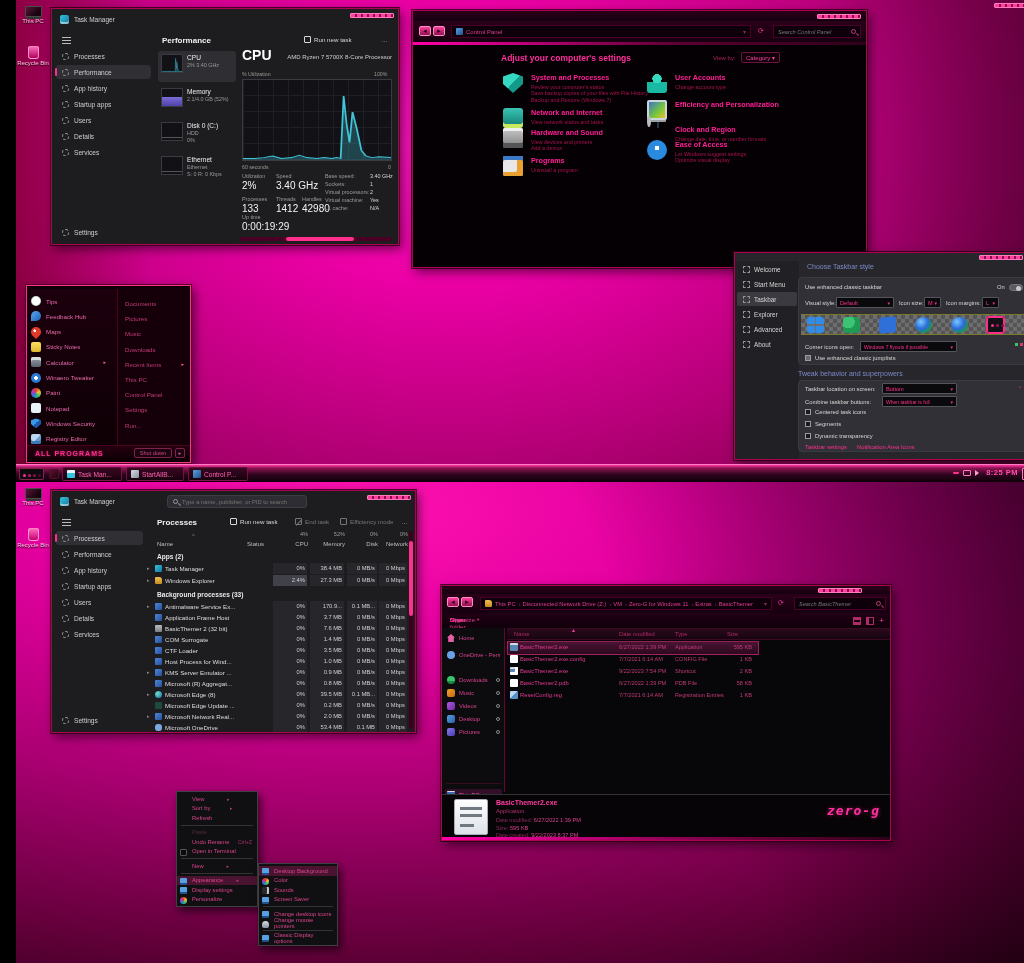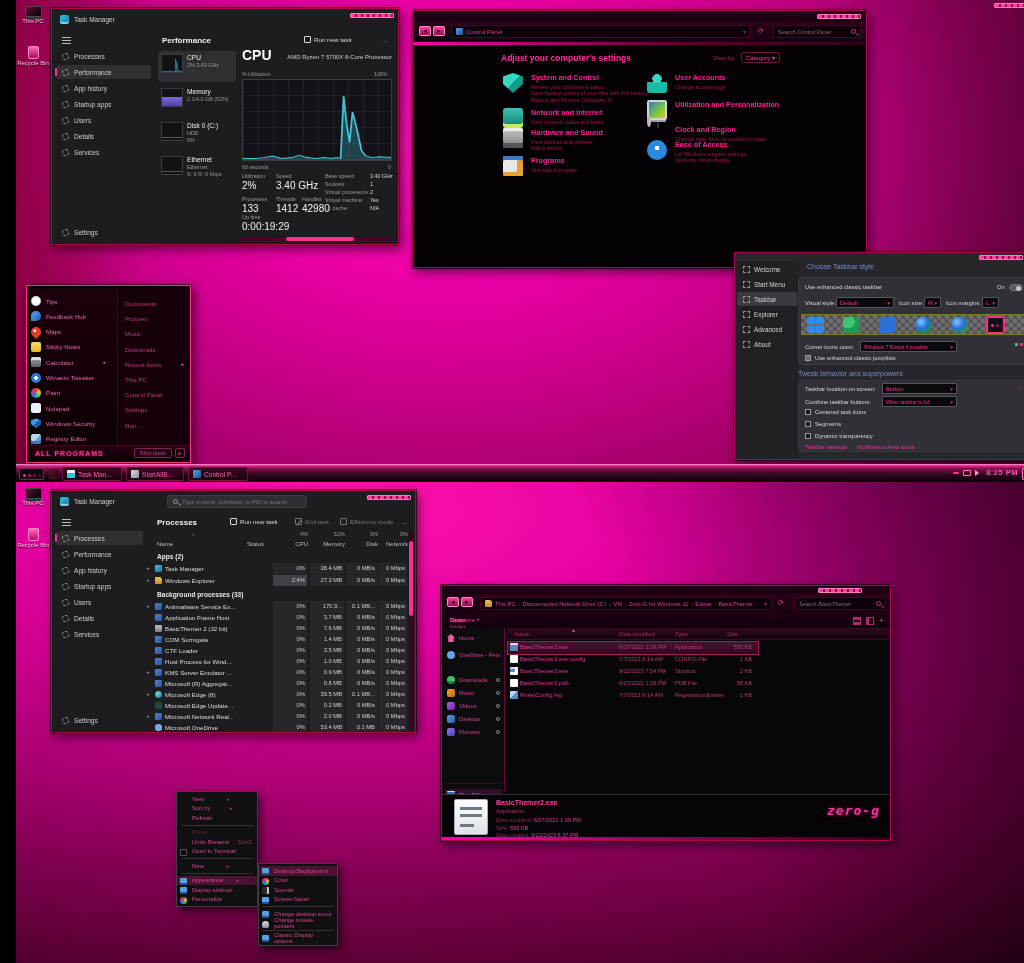--- a/index.html
+++ b/index.html
@@ -452,21 +452,21 @@
     <div class="divider-magenta" style="top:31px"></div>
 
     <span class="cpl-head" style="left:88px;top:42px">Adjust your computer's settings</span>
     <span class="viewby" style="left:300px;top:44px">View by:</span>
     <span class="viewdd" style="left:328px;top:41px"><span>Category</span> ▾</span>
 
     <div>
 
         <div class="cat catL" style="left: 118px; top: 62px;">
           <span class="cpico cpicoL cp-shield" style="left: -28px; top: 0px;"></span>
-          <div class="cat-title">System and Control</div>
+          <div class="cat-title">System and Processes</div>
           <div>
             <div class="cat-link">Review your computer's status</div>
             <div class="cat-link">Save backup copies of your files with File History</div>
             <div class="cat-link">Backup and Restore (Windows 7)</div>
           </div>
         </div>
 
         <div class="cat catL" style="left: 118px; top: 97px;">
           <span class="cpico cpicoL cp-network" style="left: -28px; top: 0px;"></span>
           <div class="cat-title">Network and Internet</div>
@@ -497,21 +497,21 @@
         <div class="cat catR" style="left: 262px; top: 62px;">
           <span class="cpico cpicoR cp-user" style="left: -28px; top: 0px;"></span>
           <div class="cat-title">User Accounts</div>
           <div>
             <div class="cat-link">Change account type</div>
           </div>
         </div>
 
         <div class="cat catR" style="left: 262px; top: 89px;">
           <span class="cpico cpicoR cp-monitor" style="left: -28px; top: 0px;"></span>
-          <div class="cat-title">Utilization and Personalization</div>
+          <div class="cat-title">Efficiency and Personalization</div>
           <div></div>
         </div>
 
         <div class="cat catR" style="left: 262px; top: 107px;">
           <span class="cpico cpicoR cp-clock" style="left: -28px; top: 0px;"></span>
           <div class="cat-title">Clock and Region</div>
           <div>
             <div class="cat-link">Change date, time, or number formats</div>
           </div>
         </div>

